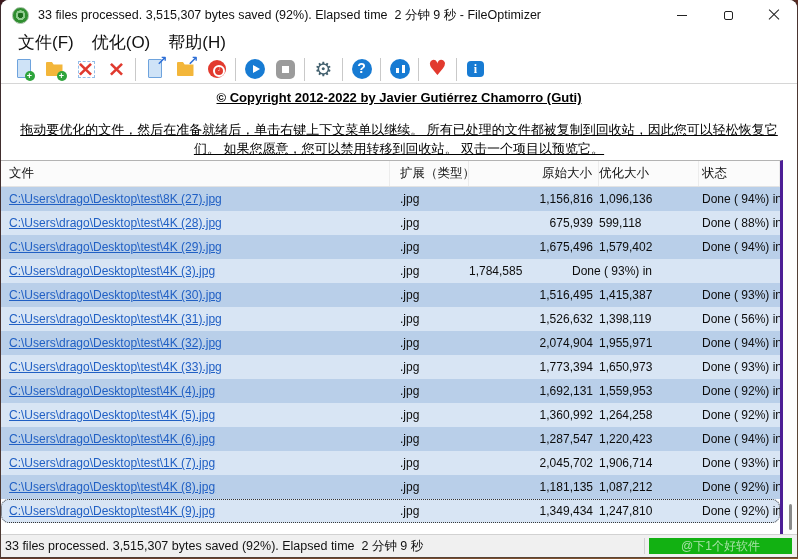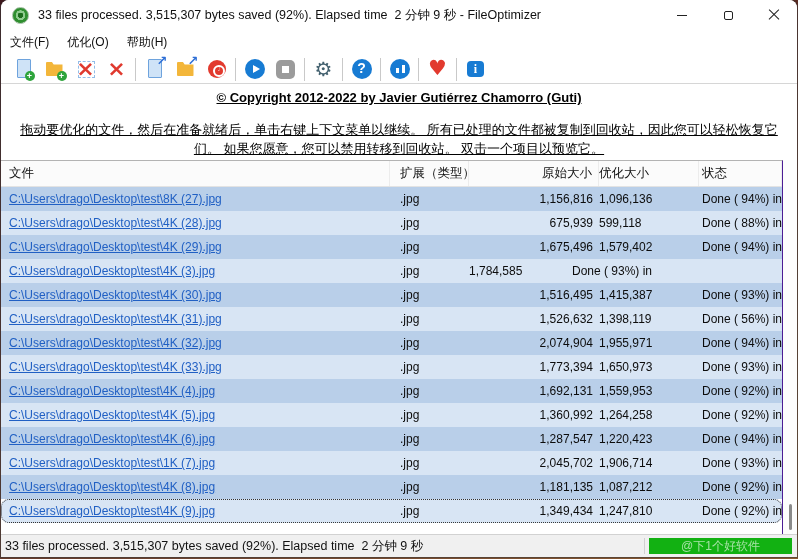--- a/index.html
+++ b/index.html
@@ -28,21 +28,21 @@
   .win-btn { width: 46px; height: 100%; display: flex; align-items: center; justify-content: center; }
   .glyph-min { width: 10px; height: 1px; background: #222; }
   .glyph-max { width: 9px; height: 9px; border: 1px solid #222; border-radius: 2px; }
   .glyph-close { position: relative; width: 12px; height: 12px; }
   .glyph-close::before, .glyph-close::after {
     content:""; position: absolute; left: -1px; top: 5.4px; width: 14px; height: 1.2px; background: #222;
   }
   .glyph-close::before { transform: rotate(45deg); }
   .glyph-close::after  { transform: rotate(-45deg); }
   
-  .menubar { height: 25px; display: flex; align-items: center; padding-left: 0; font-size: 12px; color:#111; background:#fff; }
+  .menubar { height: 25px; display: flex; align-items: center; padding-left: 8px; font-size: 17px; color:#111; background:#fff; }
   .menu-item { padding: 3px 9px; cursor: default; }
   
   .toolbar { height: 29px; display: flex; align-items: center; padding-left: 7px; border-bottom: 1px solid #d6d6d6; background:#fff; }
   .tb-btn { width: 31px; height: 27px; display: flex; align-items: center; justify-content: center; }
   .tb-sep { width: 1px; height: 23px; background: #c9c9c9; margin: 0 3px; }
   .tbi { width: 24px; height: 24px; position: relative; }
   
   .tbi-add-files::before, .tbi-open-file::before {
     content:""; position:absolute; left:5px; top:2px; width:12px; height:17px;
     background:#cfe3f7; border:1px solid #6ea3dd; border-radius:1px;
@@ -146,21 +146,21 @@
     content:"i"; position:absolute; left:3.5px; top:3.5px; width:17px; height:16px; text-align:center;
     font: bold 12px/16px "Liberation Serif", serif; color:#fff;
   }
   
   .infopanel { text-align: center; padding-top: 6px; background:#fff;text-decoration:underline; }
   .copyright { font-size: 13px; font-weight: bold; color:#000; }
   .instructions { margin: 15px auto 0; width: 778px; font-size: 13px; line-height: 19px; color:#000; }
   
   .listview {
     position: absolute; top: 160px; left: 0; width: 782px; height: 374px;
-    background: #fff; border-top: 1px solid #b3b3b3; border-right: 1px solid #4c1d95;
+    background: #fff; border-top: 1px solid #b3b3b3; border-right: 3px solid #4c1d95;
     overflow: hidden;
   }
   .lv-header { display: flex; height: 26px; align-items: center; background: #fbfbfb; border-bottom: 1px solid #e3e3e3; font-size: 12.5px; color:#111; }
   .lv-header .hcell { height: 100%; line-height: 25px; border-right: 1px solid #ececec; }
   .col-file   { width: 389px; padding-left: 8px;  text-align: left; overflow: hidden; white-space: nowrap; }
   .col-ext    { width: 79px;  padding-left: 10px; text-align: left; white-space: nowrap; }
   .col-orig   { width: 130px; padding-right: 6px; text-align: right; white-space: nowrap; }
   .col-opt    { width: 100px; padding-right: 2px; text-align: left; white-space: nowrap; }
   .col-status { flex: 1; padding-left: 3px; text-align: left; overflow: hidden; white-space: nowrap; }
   .lv-row { display: flex; height: 24px; align-items: center; font-size: 12px; color:#0c0c0c; }

